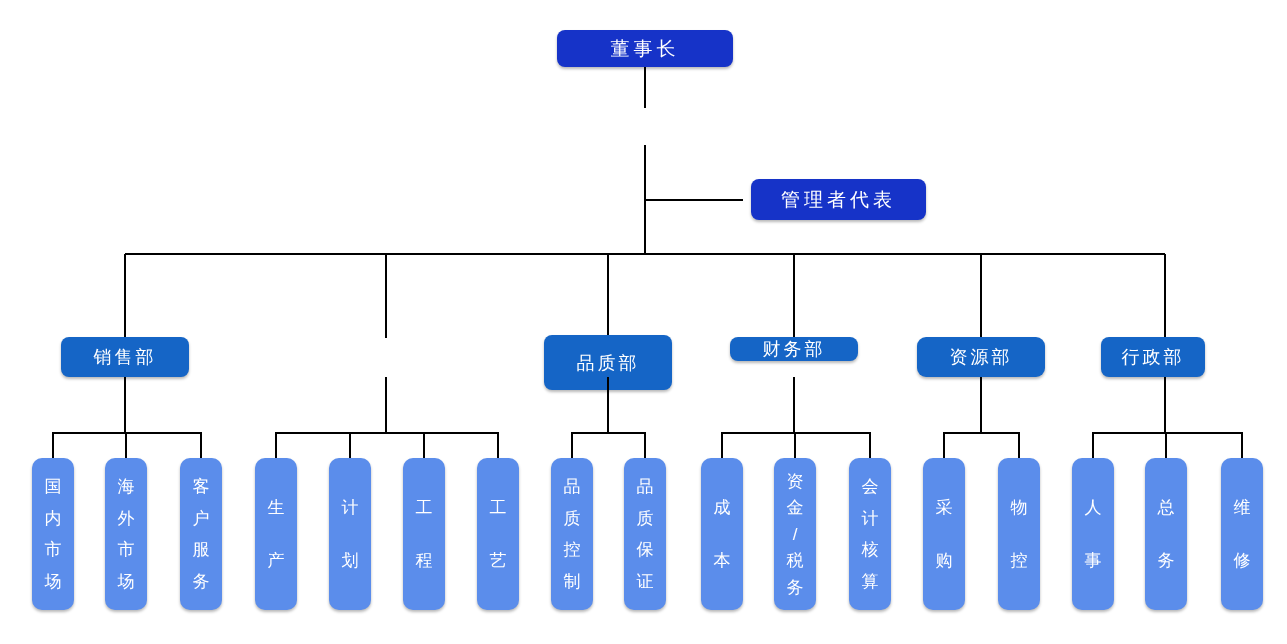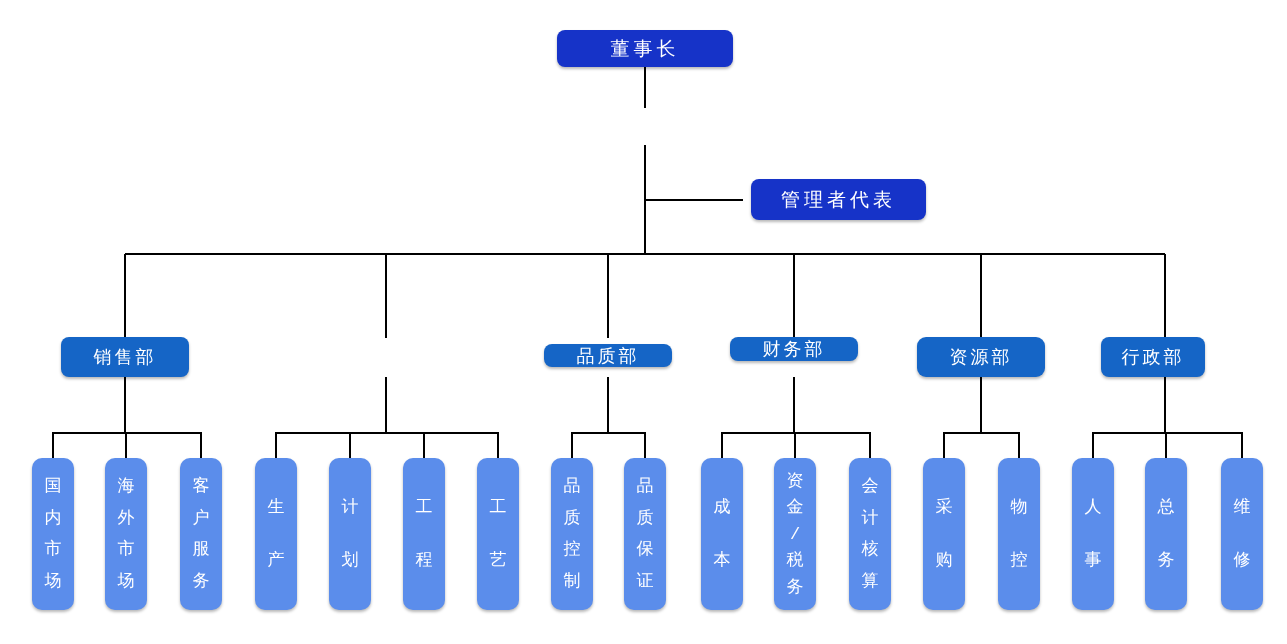--- a/index.html
+++ b/index.html
@@ -1,18 +1,18 @@
 <!DOCTYPE html>
 <html><head>
 <meta charset="utf-8">
 <style>
   html, body { margin:0; padding:0; background:#ffffff; }
   #canvas {
     position:relative; width:1287px; height:644px; background:#ffffff;
-    font-family:Liberation Mono, monospace; overflow:hidden;
+    font-family:Liberation Sans, sans-serif; overflow:hidden;
   }
   .node {
     position:absolute; color:#ffffff; display:flex; align-items:center;
     justify-content:center; box-sizing:border-box;
     box-shadow:0 2px 3px rgba(0,0,0,0.28);
   }
   .exec { background:#1633c8; border-radius:8px; font-size:19px; letter-spacing:4px; }
   .dept { background:#1565c6; border-radius:8px; font-size:18px; letter-spacing:3px;text-align:center; }
   .leaf {
     background:#5b8deb; border-radius:10px; font-size:17px;
@@ -37,21 +37,21 @@
   <div class="hline" style="left:125px;top:253px;width:1040px;"></div>
 
   <div class="vline" style="left:124px;top:254px;height:84px;"></div>
   <div class="vline" style="left:385px;top:254px;height:84px;"></div>
   <div class="vline" style="left:607px;top:254px;height:84px;"></div>
   <div class="vline" style="left:793px;top:254px;height:84px;"></div>
   <div class="vline" style="left:980px;top:254px;height:84px;"></div>
   <div class="vline" style="left:1164px;top:254px;height:84px;"></div>
 
   <div class="node dept" style="left:61px;top:337px;width:128px;height:40px;">销售部</div>
-  <div class="node dept" style="left:544px;top:344px;width:128px;height:23px;">品质部</div>
+  <div class="node dept" style="left:544px;top:335px;width:128px;height:55px;">品质部</div>
   <div class="node dept" style="left:730px;top:337px;width:128px;height:24px;">财务部</div>
   <div class="node dept" style="left:917px;top:337px;width:128px;height:40px;border-radius:9px;">资源部</div>
   <div class="node dept" style="left:1101px;top:337px;width:104px;height:40px;">行政部</div>
 
   <div class="vline" style="left:124px;top:377px;height:56px;"></div>
   <div class="hline" style="left:52px;top:432px;width:150px;"></div>
   <div class="vline" style="left:52px;top:433px;height:25px;"></div>
   <div class="vline" style="left:125px;top:433px;height:25px;"></div>
   <div class="vline" style="left:200px;top:433px;height:25px;"></div>
 

